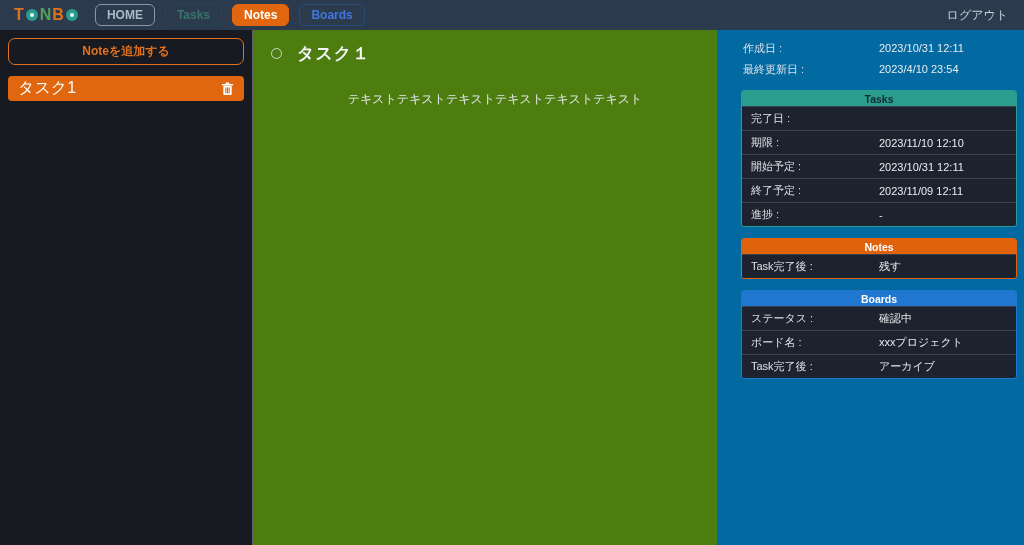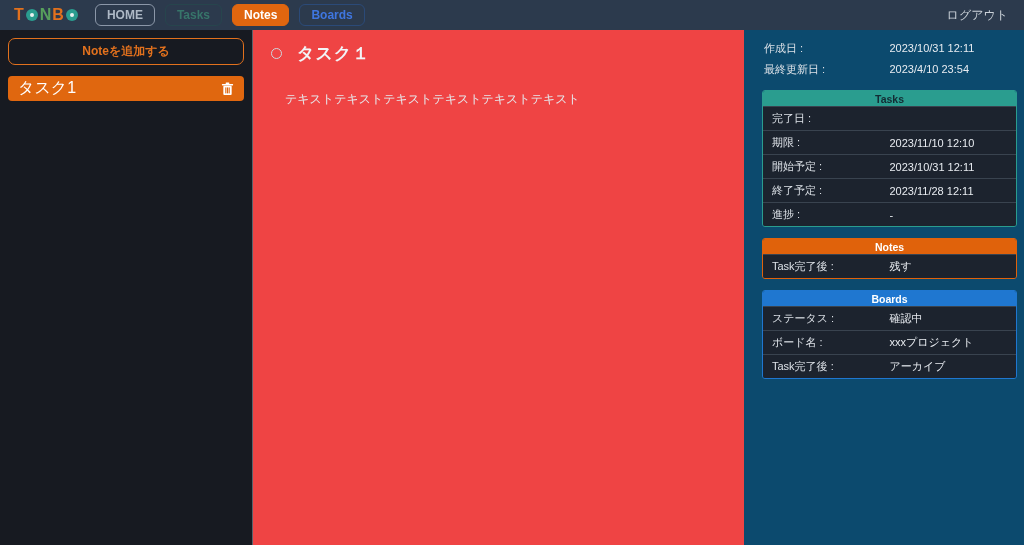--- a/index.html
+++ b/index.html
@@ -41,30 +41,30 @@
     color:#e2711d; font-weight:bold; font-size:12px; background:transparent;
     display:flex; align-items:center; justify-content:center; cursor:pointer;
   }
   .task-item {
     margin-top:11px; height:25px; background:#e0670f; border-radius:4px;
     display:flex; align-items:center; padding:0 10px; color:#fff; font-size:16px;
     cursor:pointer;
   }
   .task-item .spacer { flex:1; }
   .trash { width:13px; height:14px; display:flex; cursor:pointer; }
-  .main { flex:1; background:#ef4444; padding:12px 12px; }
+  .main { flex:1; background:#4d7c0f; padding:12px 12px;text-align:center; }
   .main-title-row { display:flex; align-items:center; gap:15px; padding-left:6px; }
   .status-circle {
     width:11px; height:11px; border:1.6px solid #cfd6dd; border-radius:50%;
     flex-shrink:0;
   }
   .main-title { font-size:17px; font-weight:bold; color:#f2f4f7; letter-spacing:1px; }
   .main-body { margin:26px 0 0 20px; font-size:12px; color:#e5e8ec; }
   
-  .details { width:280px; background:#0c4a6e; padding:8px 7px 0 18px; flex-shrink:0; }
+  .details { width:307px; background:#0369a1; padding:8px 7px 0 24px; flex-shrink:0; }
   .info-row { display:flex; font-size:11px; height:20px; align-items:center; margin-bottom:1px; }
   .info-row .lbl { width:50%; padding-left:2px; color:#dde2e8; }
   .info-row .val { width:50%; color:#e8ecf1; }
   .sec { margin-top:11px; border-radius:3px; overflow:hidden; }
   .sec-head {
     height:15px; display:flex; align-items:center; justify-content:center;
     font-size:10.5px; font-weight:bold;
   }
   .sec-tasks  { border:1px solid #2a9d8f; }
   .sec-tasks .sec-head { background:#2a9d8f; color:#132b33; }
@@ -146,21 +146,21 @@
       <div class="sec-row">
         <span class="lbl">期限 :</span>
         <span class="val">2023/11/10 12:10</span>
       </div>
       <div class="sec-row">
         <span class="lbl">開始予定 :</span>
         <span class="val">2023/10/31 12:11</span>
       </div>
       <div class="sec-row">
         <span class="lbl">終了予定 :</span>
-        <span class="val">2023/11/28 12:11</span>
+        <span class="val">2023/11/09 12:11</span>
       </div>
       <div class="sec-row">
         <span class="lbl">進捗 :</span>
         <span class="val">-</span>
       </div>
     </div>
 
     <div class="sec sec-notes">
       <div class="sec-head">Notes</div>
       <div class="sec-row">

